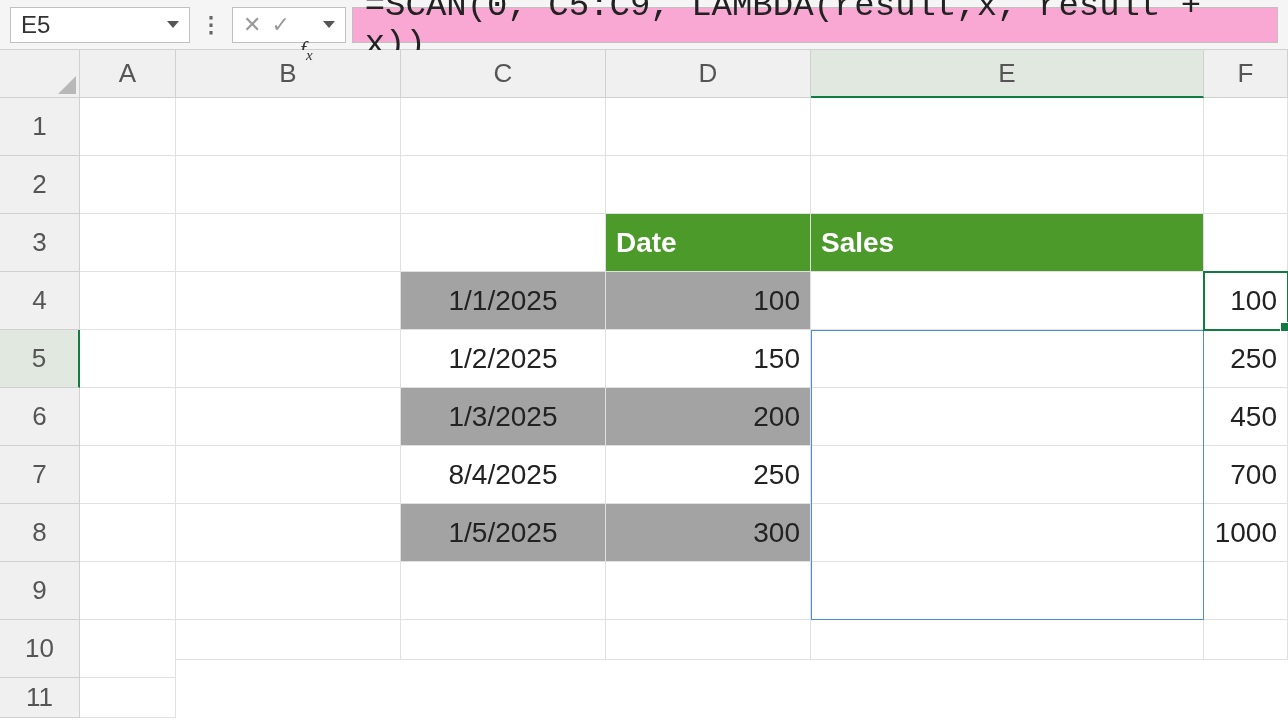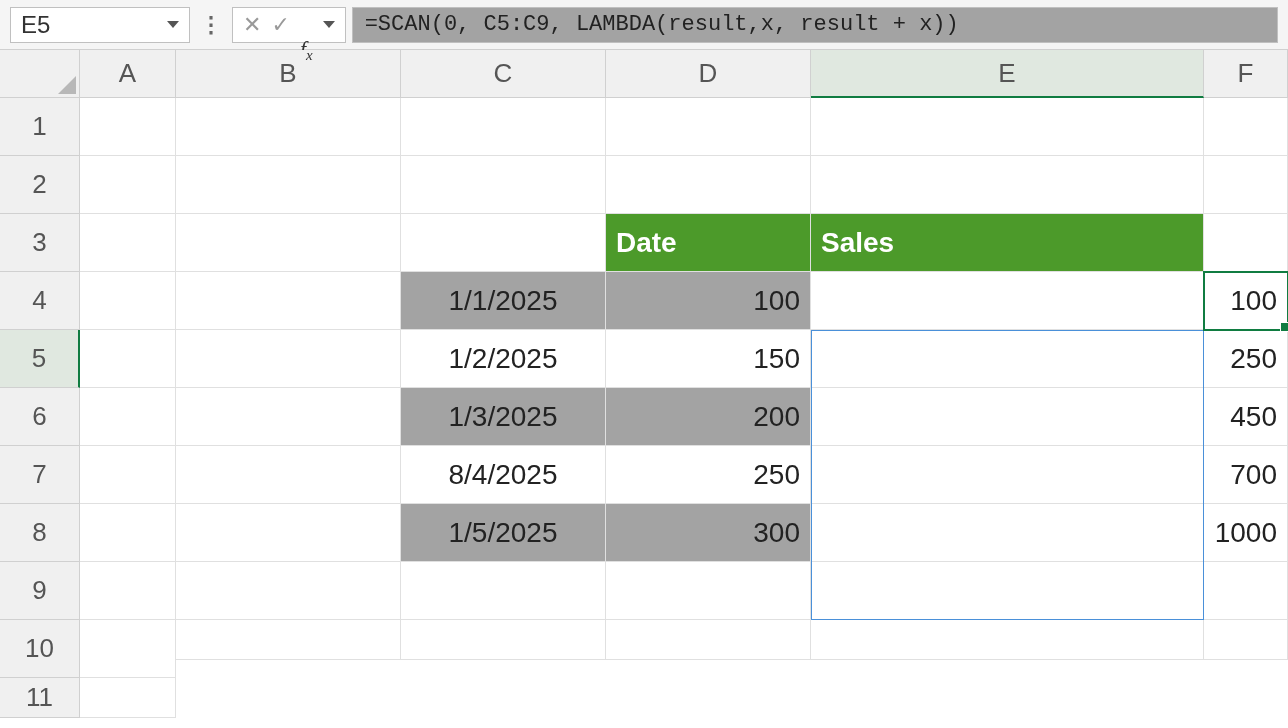--- a/index.html
+++ b/index.html
@@ -62,25 +62,25 @@
       font-style: italic;
       font-size: 22px;
       color: #333;
       font-family: 'Times New Roman', serif;
       margin-top: 48px;
     }
     .fx-sub { font-size: 15px; position: relative; top: 4px; }
     .formula-input {
       flex: 1;
       height: 36px;
-      background: #a3a3a3;
+      background: #f9a8d4;
       border: 1px solid #c0c0c0;
       padding: 0 12px;
       font-family: Consolas, 'Courier New', monospace;
-      font-size: 22px;
+      font-size: 34px;
       color: #222;
       display: flex;
       align-items: center;
     }
     .grid-wrapper {
       display: flex;
       height: calc(100% - 50px);
     }
     .corner {
       width: 80px;

